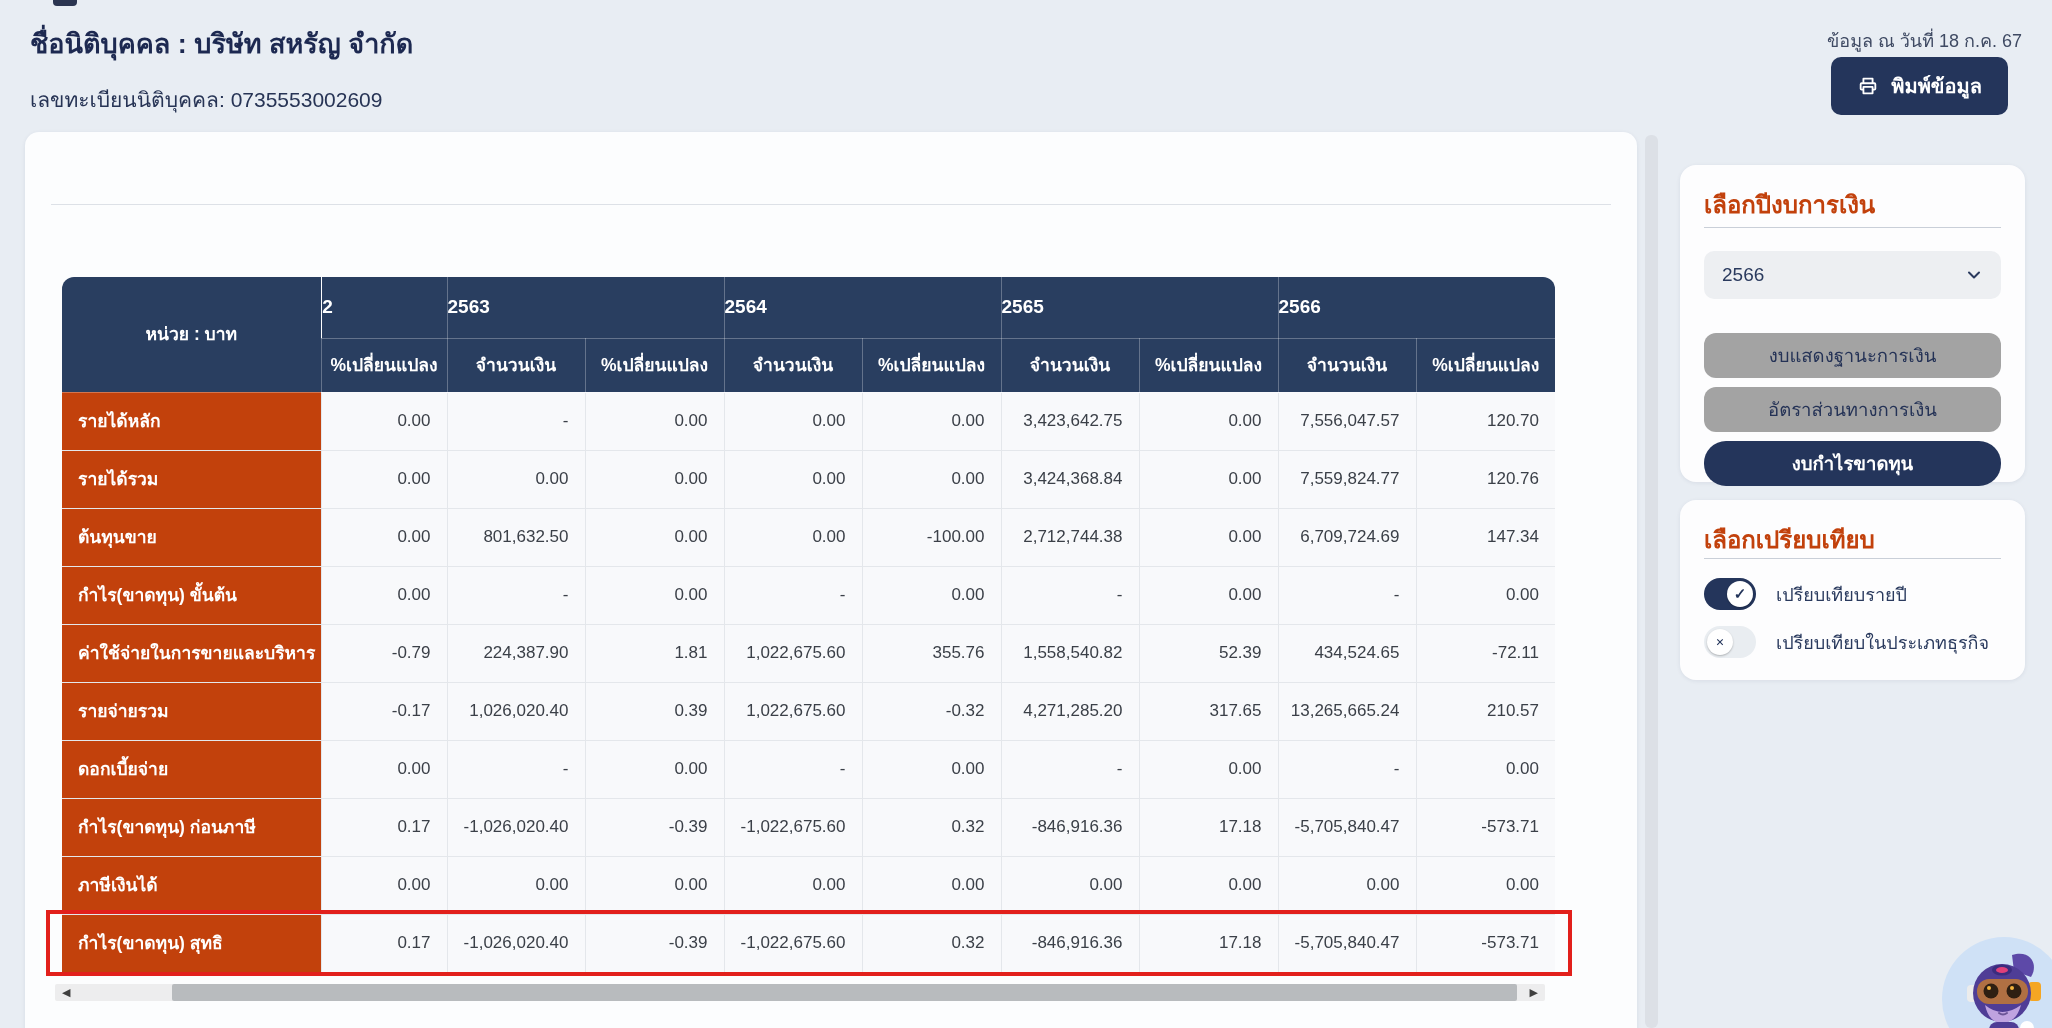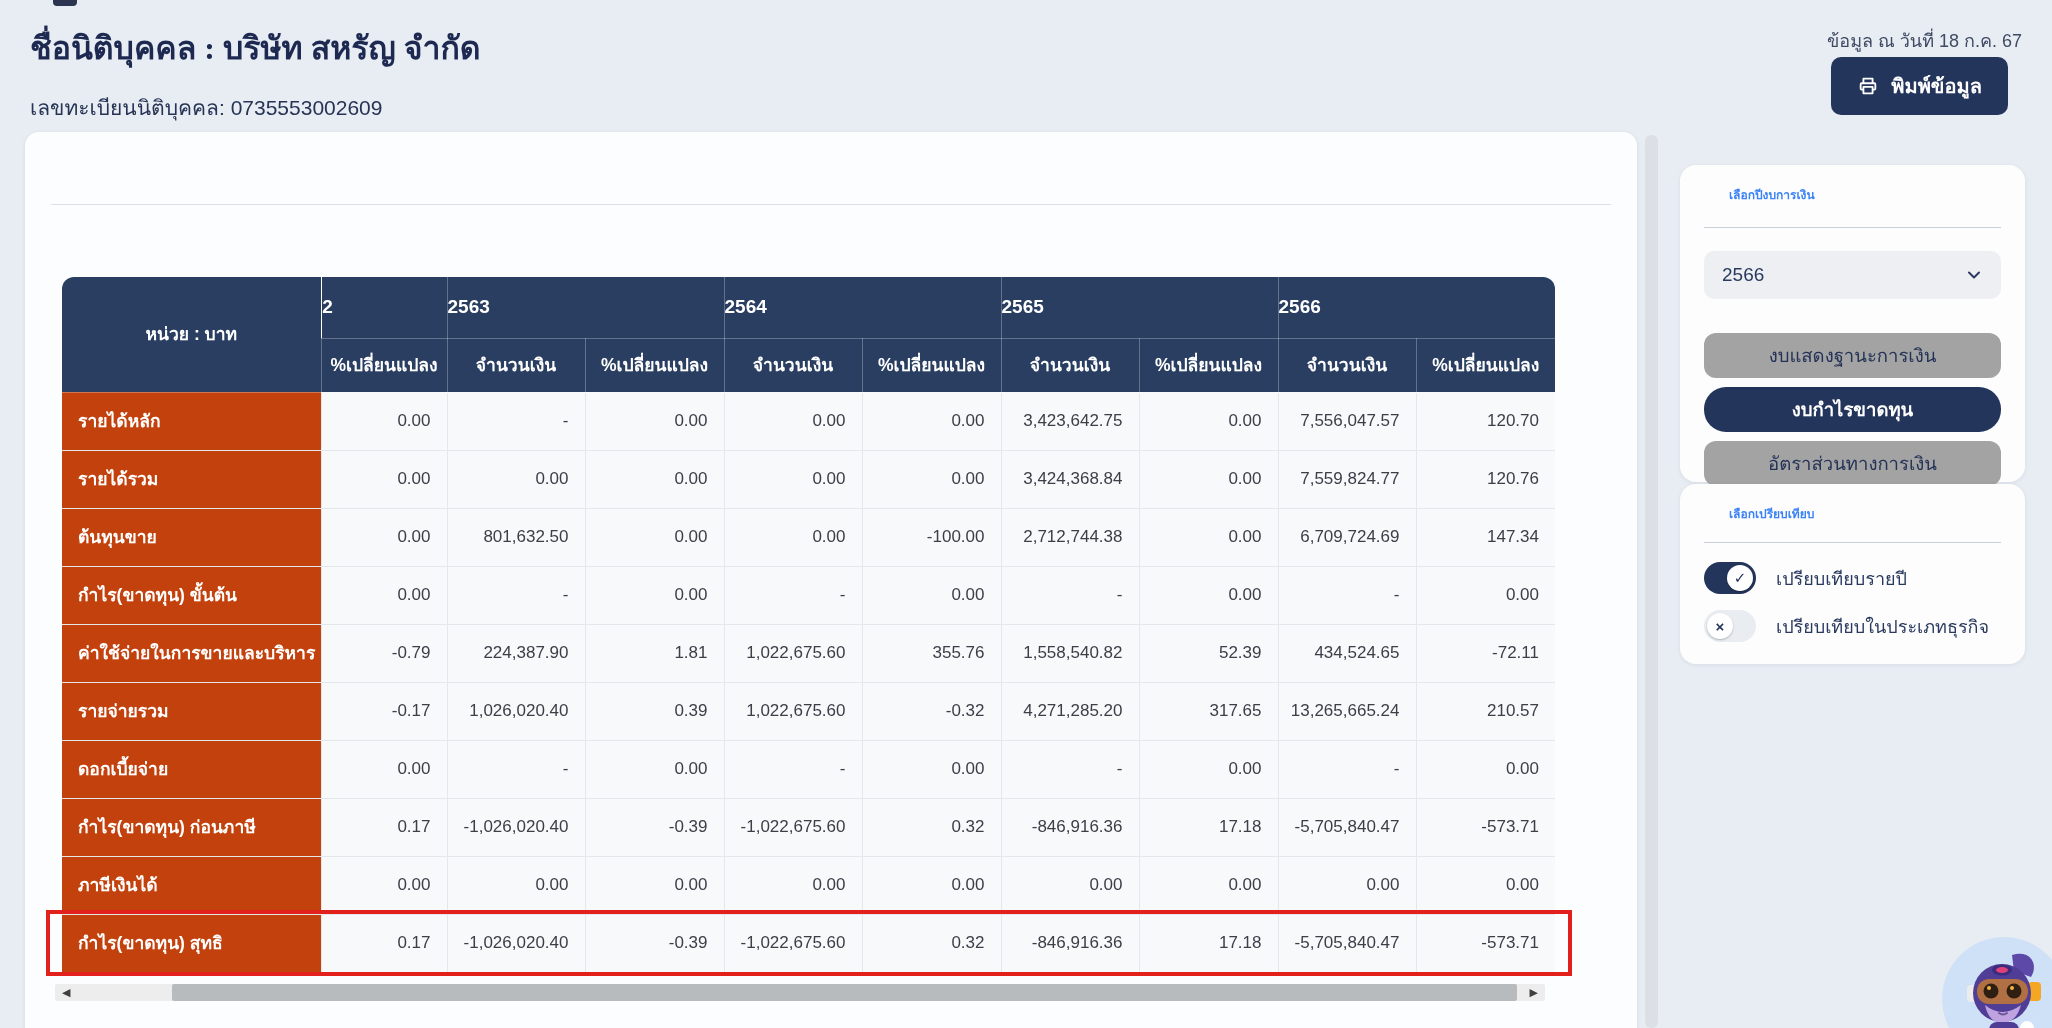--- a/index.html
+++ b/index.html
@@ -7,21 +7,21 @@
   body {
     position:relative; overflow:hidden;
     background:#e8edf3;
     font-family:"Liberation Sans","DejaVu Sans",sans-serif;
     color:#1d2951;
   }
   .notch { position:absolute; left:53px; top:0; width:24px; height:6px; background:#2b3550; border-radius:0 0 4px 4px; }
 
   
   .page-header { position:absolute; left:30px; top:22px; }
-  .company-title { font-size:32px; font-weight:bold; color:#1d2951;font-family:Liberation Serif, serif; }
+  .company-title { font-size:27px; font-weight:bold; color:#1d2951; }
   .registration { margin-top:18px; font-size:21px; color:#273455; }
   .as-of { position:absolute; top:26px; right:30px; font-size:18px; color:#3f4a63; }
   .print-btn {
     position:absolute; top:57px; right:44px;
     display:flex; align-items:center; gap:12px;
     background:#24355b; color:#fff; font-size:20px; font-weight:bold;
     padding:13px 26px; border-radius:10px; cursor:pointer;
   }
 
   
@@ -70,22 +70,22 @@
   .hscroll .arrow { position:absolute; top:1px; font-size:11px; color:#3f3f3f; line-height:15px; cursor:pointer; }
   .hscroll .arrow.left { left:7px; }
   .hscroll .arrow.right { right:7px; }
 
   
   .vscroll { position:absolute; left:1645px; top:135px; width:13px; height:893px; background:#dce0e6; border-radius:6px; }
 
   
   .side-card { position:absolute; left:1680px; width:345px; background:#fdfdfe; border-radius:16px; box-shadow:0 1px 4px rgba(30,42,80,.08); }
   .side-card.year { top:165px; height:317px; }
-  .side-card.compare { top:484px; height:180px; }
-  .side-title { position:absolute; left:24px; top:20px; font-size:12px; font-weight:bold; color:#3b82f6;margin-left:25px; }
+  .side-card.compare { top:500px; height:180px;font-family:Liberation Serif, serif; }
+  .side-title { position:absolute; left:24px; top:20px; font-size:24px; font-weight:bold; color:#c2410c; }
   .side-rule { position:absolute; left:24px; top:58px; width:297px; height:1px; background:#c9cfd8; }
   .side-card.year .side-rule { top:62px; }
   .year-select {
     position:absolute; left:24px; top:86px; width:297px; height:48px;
     background:#edeff2; border-radius:10px; cursor:pointer;
     display:flex; align-items:center; justify-content:space-between; padding:0 18px;
     font-size:19px; color:#2a3a5e;
   }
   .btn-stack { position:absolute; left:24px; top:168px; width:297px; }
   .side-btn {
@@ -312,22 +312,22 @@
   <div class="year-select">
     <span>2566</span>
     <span style="display:flex;">
       <svg width="18" height="18" viewBox="0 0 18 18">
           <path d="M4 6.5l5 5 5-5" stroke="#2a3a5e" stroke-width="2" fill="none" stroke-linecap="round" stroke-linejoin="round"></path>
         </svg>
     </span>
   </div>
   <div class="btn-stack">
       <div class="side-btn">งบแสดงฐานะการเงิน</div>
+      <div class="side-btn">อัตราส่วนทางการเงิน</div>
       <div class="side-btn active">งบกำไรขาดทุน</div>
-      <div class="side-btn">อัตราส่วนทางการเงิน</div>
     </div>
 </div>
 
 <div class="side-card compare">
   <div class="side-title">เลือกเปรียบเทียบ</div>
   <div class="side-rule"></div>
   <div class="toggles">
       <div class="toggle-row">
         <div class="pill on">
           <div class="knob">✓</div>

